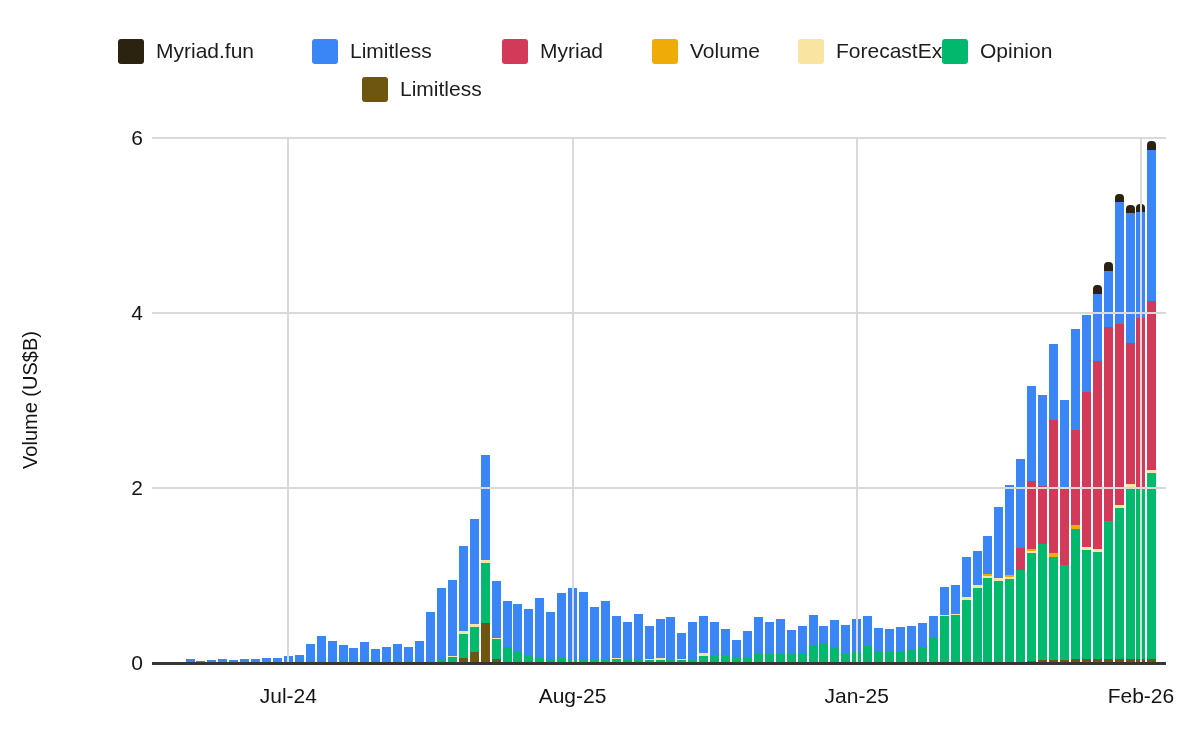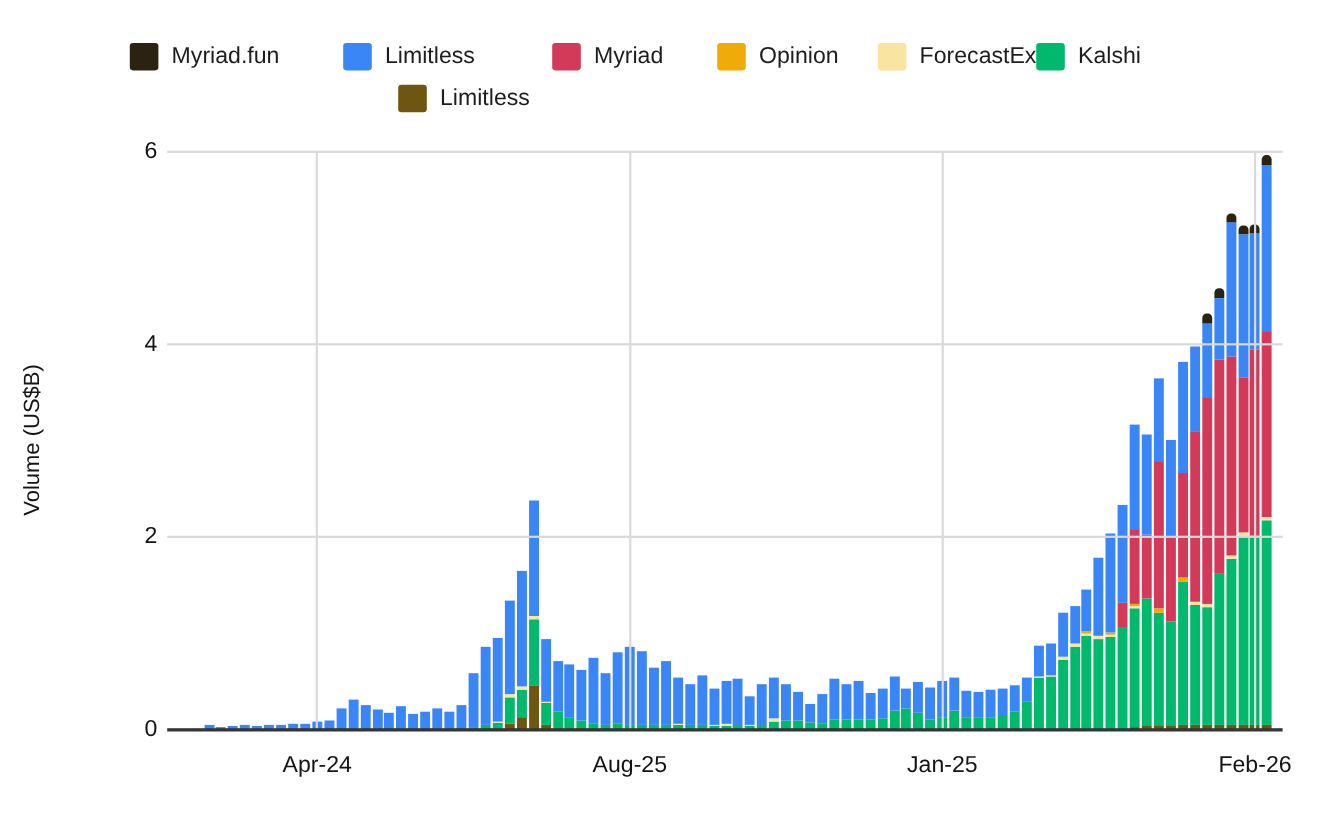--- a/index.html
+++ b/index.html
@@ -34,29 +34,29 @@
       <div class="legend-item" style="left: 312px; top: 38px;">
         <span class="swatch" style="background: rgb(59, 134, 246);"></span>
         <span class="legend-label">Limitless</span>
       </div>
       <div class="legend-item" style="left: 502px; top: 38px;">
         <span class="swatch" style="background: rgb(211, 58, 90);"></span>
         <span class="legend-label">Myriad</span>
       </div>
       <div class="legend-item" style="left: 652px; top: 38px;">
         <span class="swatch" style="background: rgb(239, 172, 8);"></span>
-        <span class="legend-label">Opinion</span>
+        <span class="legend-label">Volume</span>
       </div>
       <div class="legend-item" style="left: 798px; top: 38px;">
         <span class="swatch" style="background: rgb(249, 228, 161);"></span>
         <span class="legend-label">ForecastEx</span>
       </div>
       <div class="legend-item" style="left: 942px; top: 38px;">
         <span class="swatch" style="background: rgb(0, 185, 109);"></span>
-        <span class="legend-label">Kalshi</span>
+        <span class="legend-label">Opinion</span>
       </div>
       <div class="legend-item" style="left: 362px; top: 76px;">
         <span class="swatch" style="background: rgb(110, 86, 17);"></span>
         <span class="legend-label">Limitless</span>
       </div>
     </div>
 
   <div class="axis-title">Volume (US$B)</div>
 
   <div id="plot">
@@ -464,21 +464,21 @@
     </div>
 
 <div class="ytick" style="left: 103px; top: 650px;">0</div>
     <div class="hgrid" style="top: 487px;"></div>
     <div class="ytick" style="left: 103px; top: 475px;">2</div>
     <div class="hgrid" style="top: 312px;"></div>
     <div class="ytick" style="left: 103px; top: 300px;">4</div>
     <div class="hgrid" style="top: 137px;"></div>
     <div class="ytick" style="left: 103px; top: 125px;">6</div>
     <div class="vgrid" style="left: 287.37px;"></div>
-    <div class="xtick" style="left: 288.37px;">Apr-24</div>
+    <div class="xtick" style="left: 288.37px;">Jul-24</div>
     <div class="vgrid" style="left: 571.55px;"></div>
     <div class="xtick" style="left: 572.55px;">Aug-25</div>
     <div class="vgrid" style="left: 855.73px;"></div>
     <div class="xtick" style="left: 856.73px;">Jan-25</div>
     <div class="vgrid" style="left: 1139.91px;"></div>
     <div class="xtick" style="left: 1140.91px;">Feb-26</div>
     <div class="baseline"></div>
 
 </div>
 

